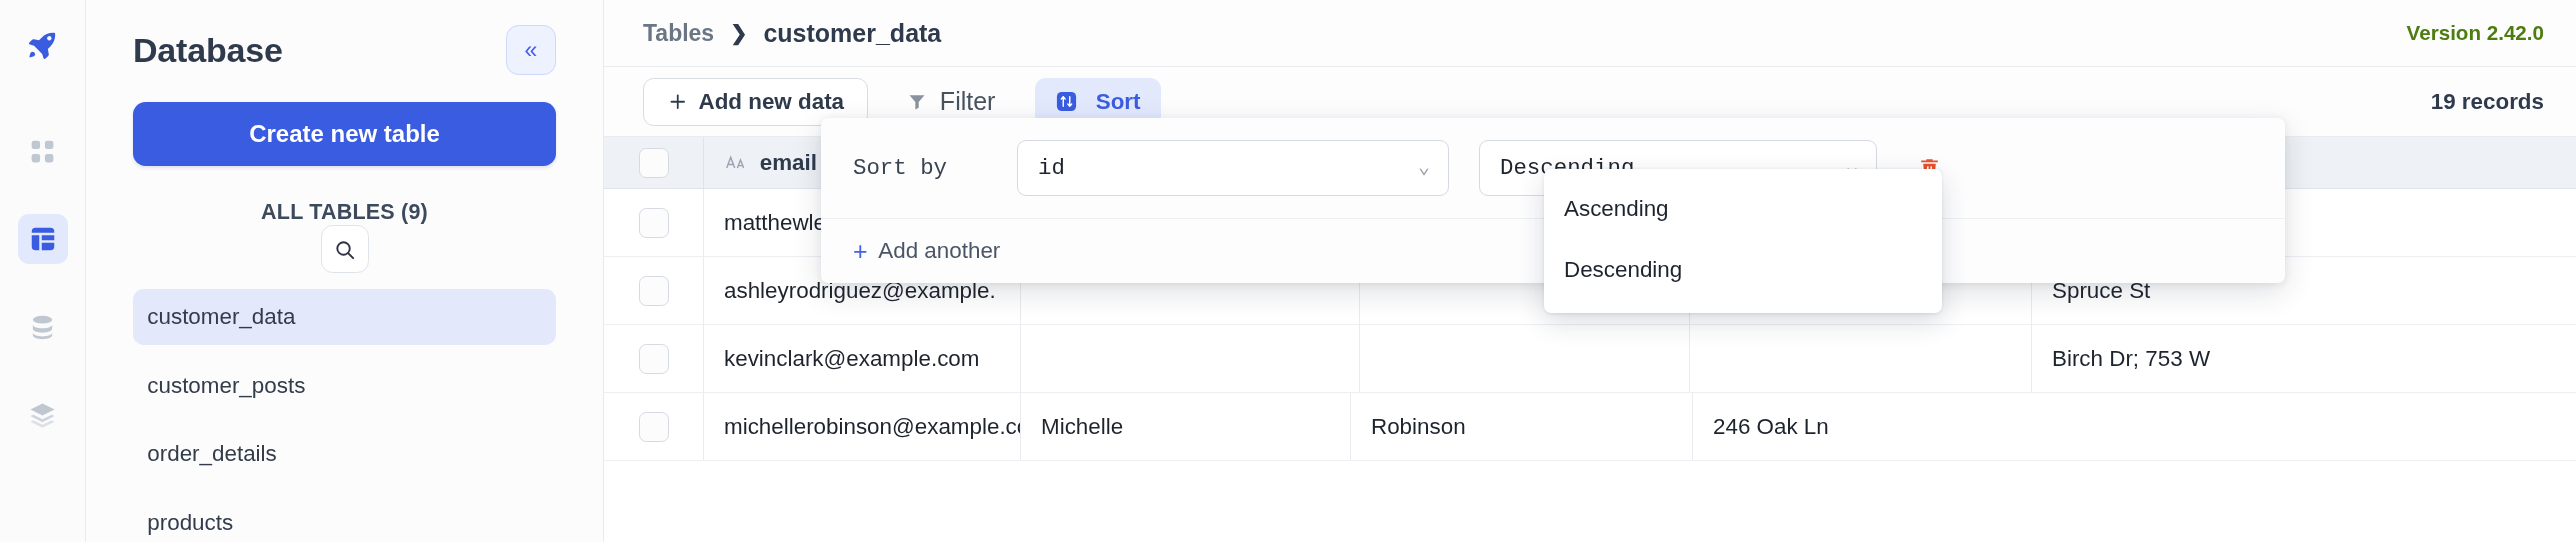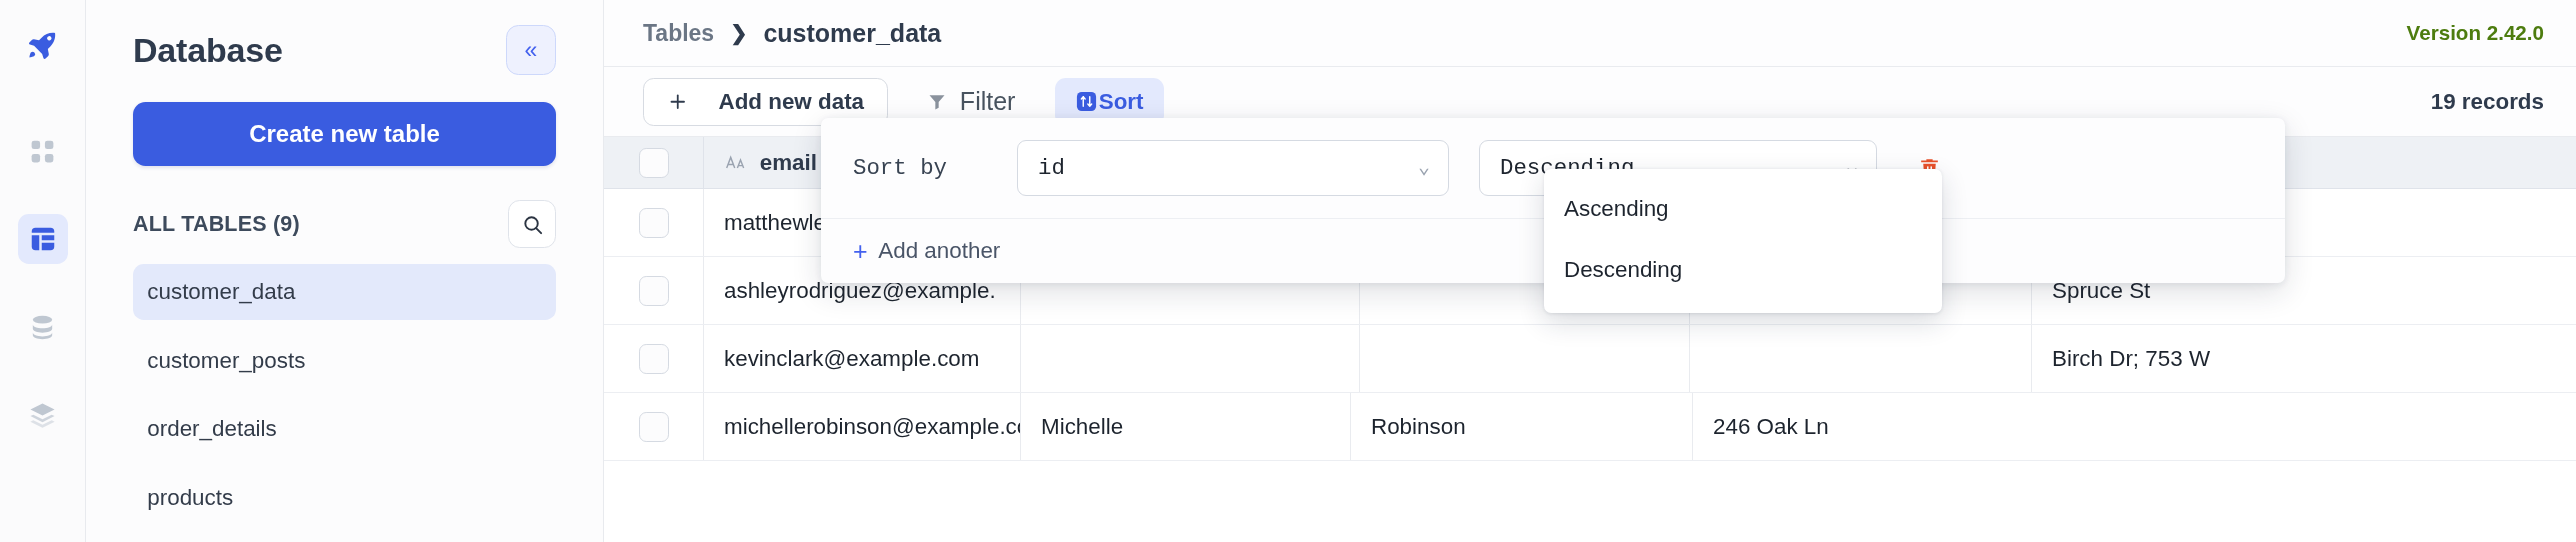--- a/index.html
+++ b/index.html
@@ -59,21 +59,21 @@
     background: #3a5ce0; color: #fff;
     border: none; border-radius: 12.5px;
     font-family: "Liberation Sans", sans-serif;
     font-size: 24px; font-weight: bold;
     display: flex; align-items: center; justify-content: center;
     cursor: pointer;
     box-shadow: 0 1.8px 3.6px rgba(30,50,120,.12);
   }
   .sb-sub {
     margin-top: 34px;
-    display: flex; align-items: center; justify-content: space-between;
+    display: flex; align-items: center; justify-content: center; flex-direction: column;
   }
   .sb-sub-label {
     font-size: 21.5px; font-weight: bold; color: #3d4a5c; letter-spacing: 0.2px;
   }
   .search-btn {
     width: 48px; height: 48px; border-radius: 11.6px;
     background: #fff; border: 0.9px solid #dfe3ea;
     display: flex; align-items: center; justify-content: center;
     cursor: pointer;
   }
@@ -105,37 +105,37 @@
   .toolbar {
     height: 70px; border-bottom: 0.9px solid #e9ebef;
     display: flex; align-items: center; justify-content: space-between;
     padding: 0 32px 0 39px;
     background: #fdfdfe;
   }
   .tools { display: flex; align-items: center; gap: 25px; }
   .btn-outline {
     height: 48px; padding: 0 23px;
     border: 0.9px solid #d7dbe2; border-radius: 10.7px; background: #fff;
-    display: flex; align-items: center; gap: 30px;
+    display: flex; align-items: center; gap: 10px;
     font-family: "Liberation Sans", sans-serif;
     font-size: 22.4px; font-weight: bold; color: #2f3b4d;
     cursor: pointer;
   }
   .btn-plain {
     height: 48px; padding: 0 14.3px;
     border: none; background: transparent; border-radius: 10.7px;
     display: flex; align-items: center; gap: 12.5px;
     font-family: "Liberation Sans", sans-serif;
     font-size: 25px; color: #48535f;
     cursor: pointer;
   }
   .btn-active {
     height: 48px; padding: 0 20px;
     border: none; background: #e3e9fd; border-radius: 10.7px;
-    display: flex; align-items: center; gap: 1px;
+    display: flex; align-items: center; gap: 18px;
     font-family: "Liberation Sans", sans-serif;
     font-size: 22.4px; color: #3a5ce0; font-weight: bold;
     cursor: pointer;
   }
   .records { font-size: 22.4px; font-weight: bold; color: #2f3b4d; }
 
   
   .grid { position: relative; }
   .grid-row { display: flex; height: 68px; align-items: stretch; }
   .grid-head { background: #eef1f5; height: 52px; border-bottom: 0.9px solid #dfe3ea; }

